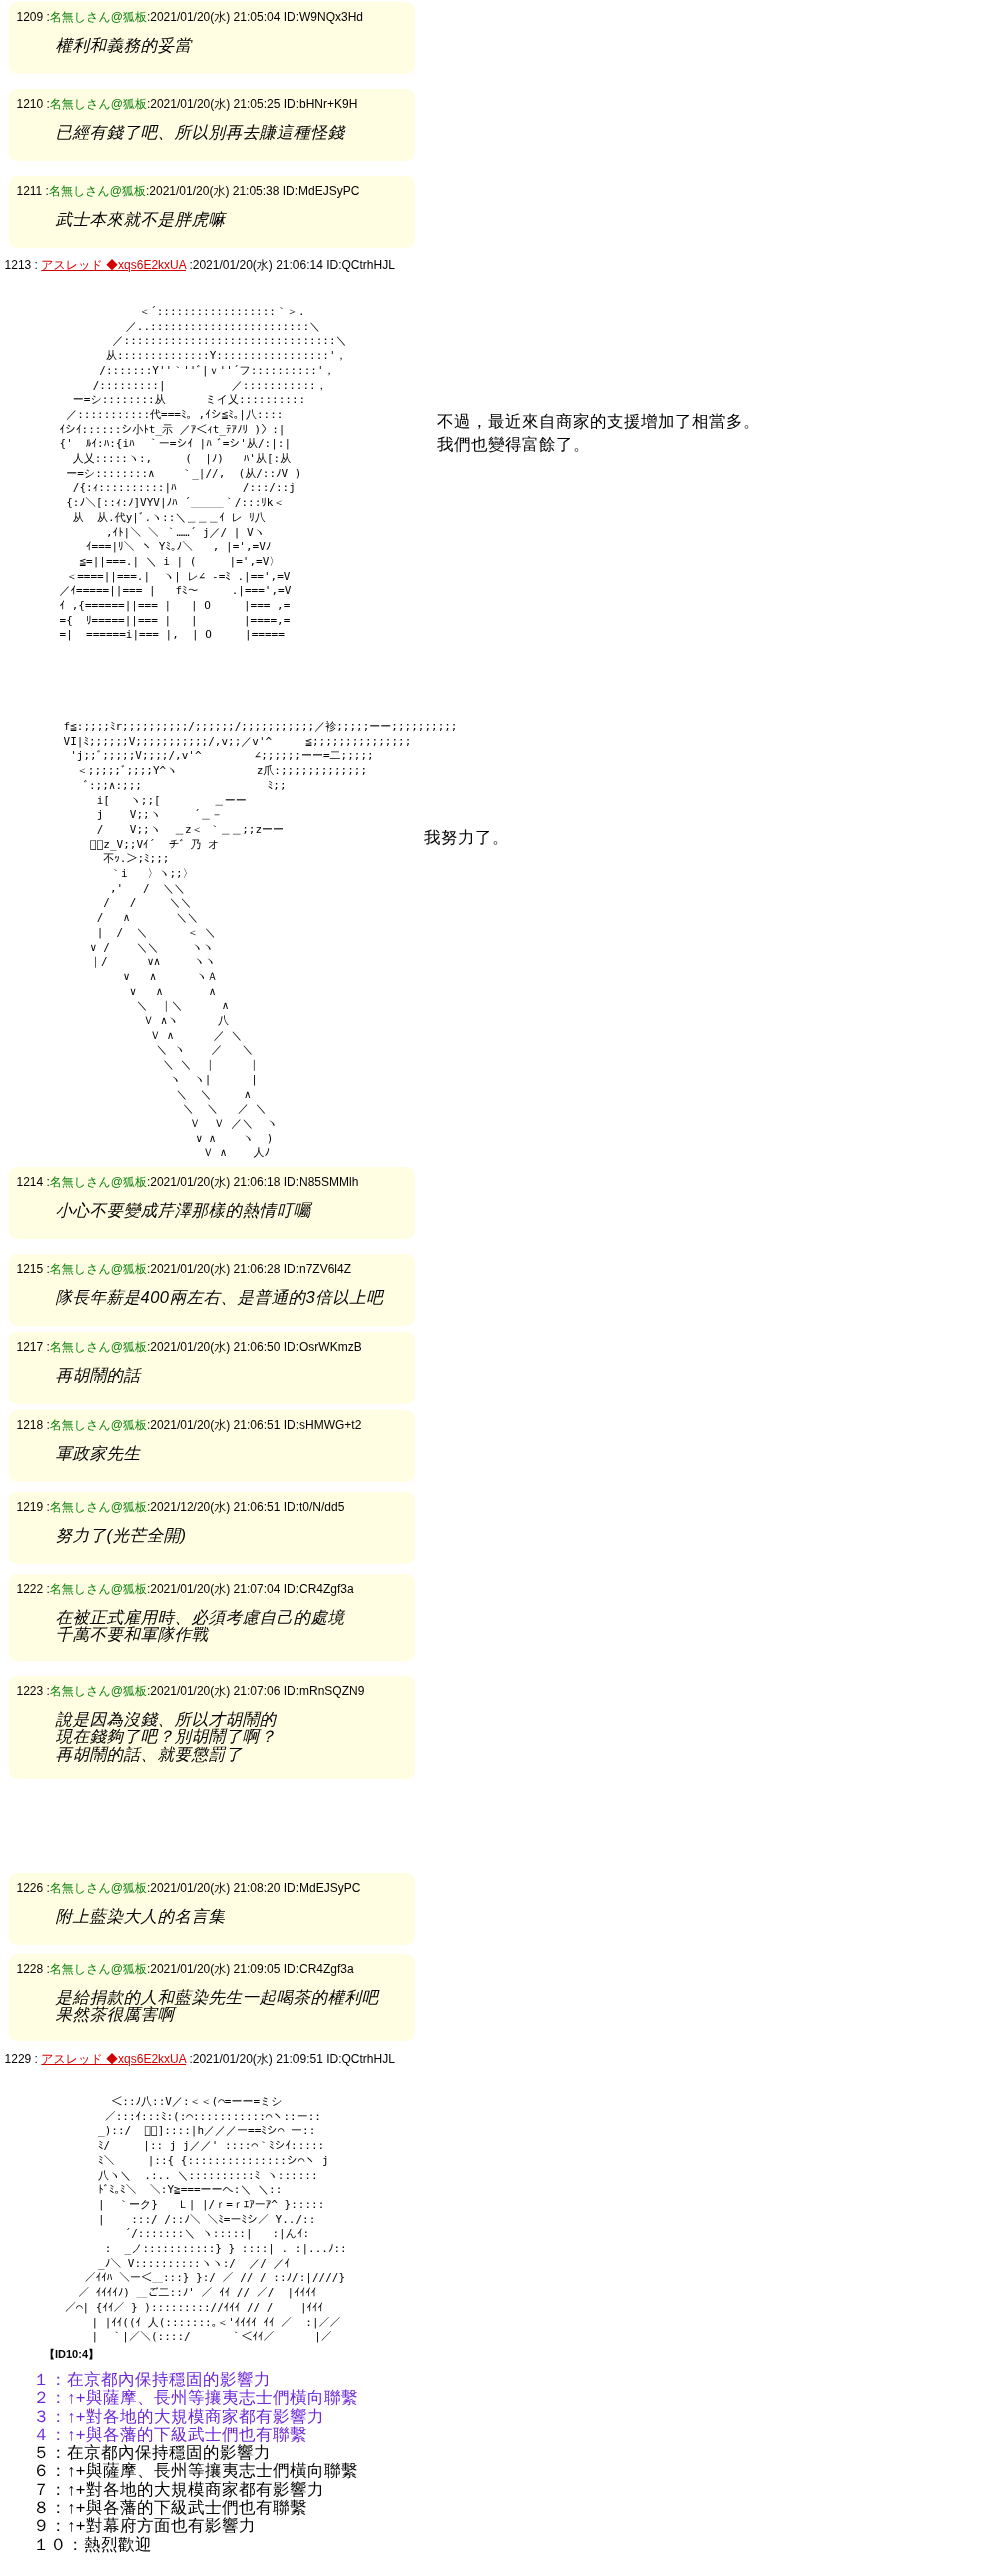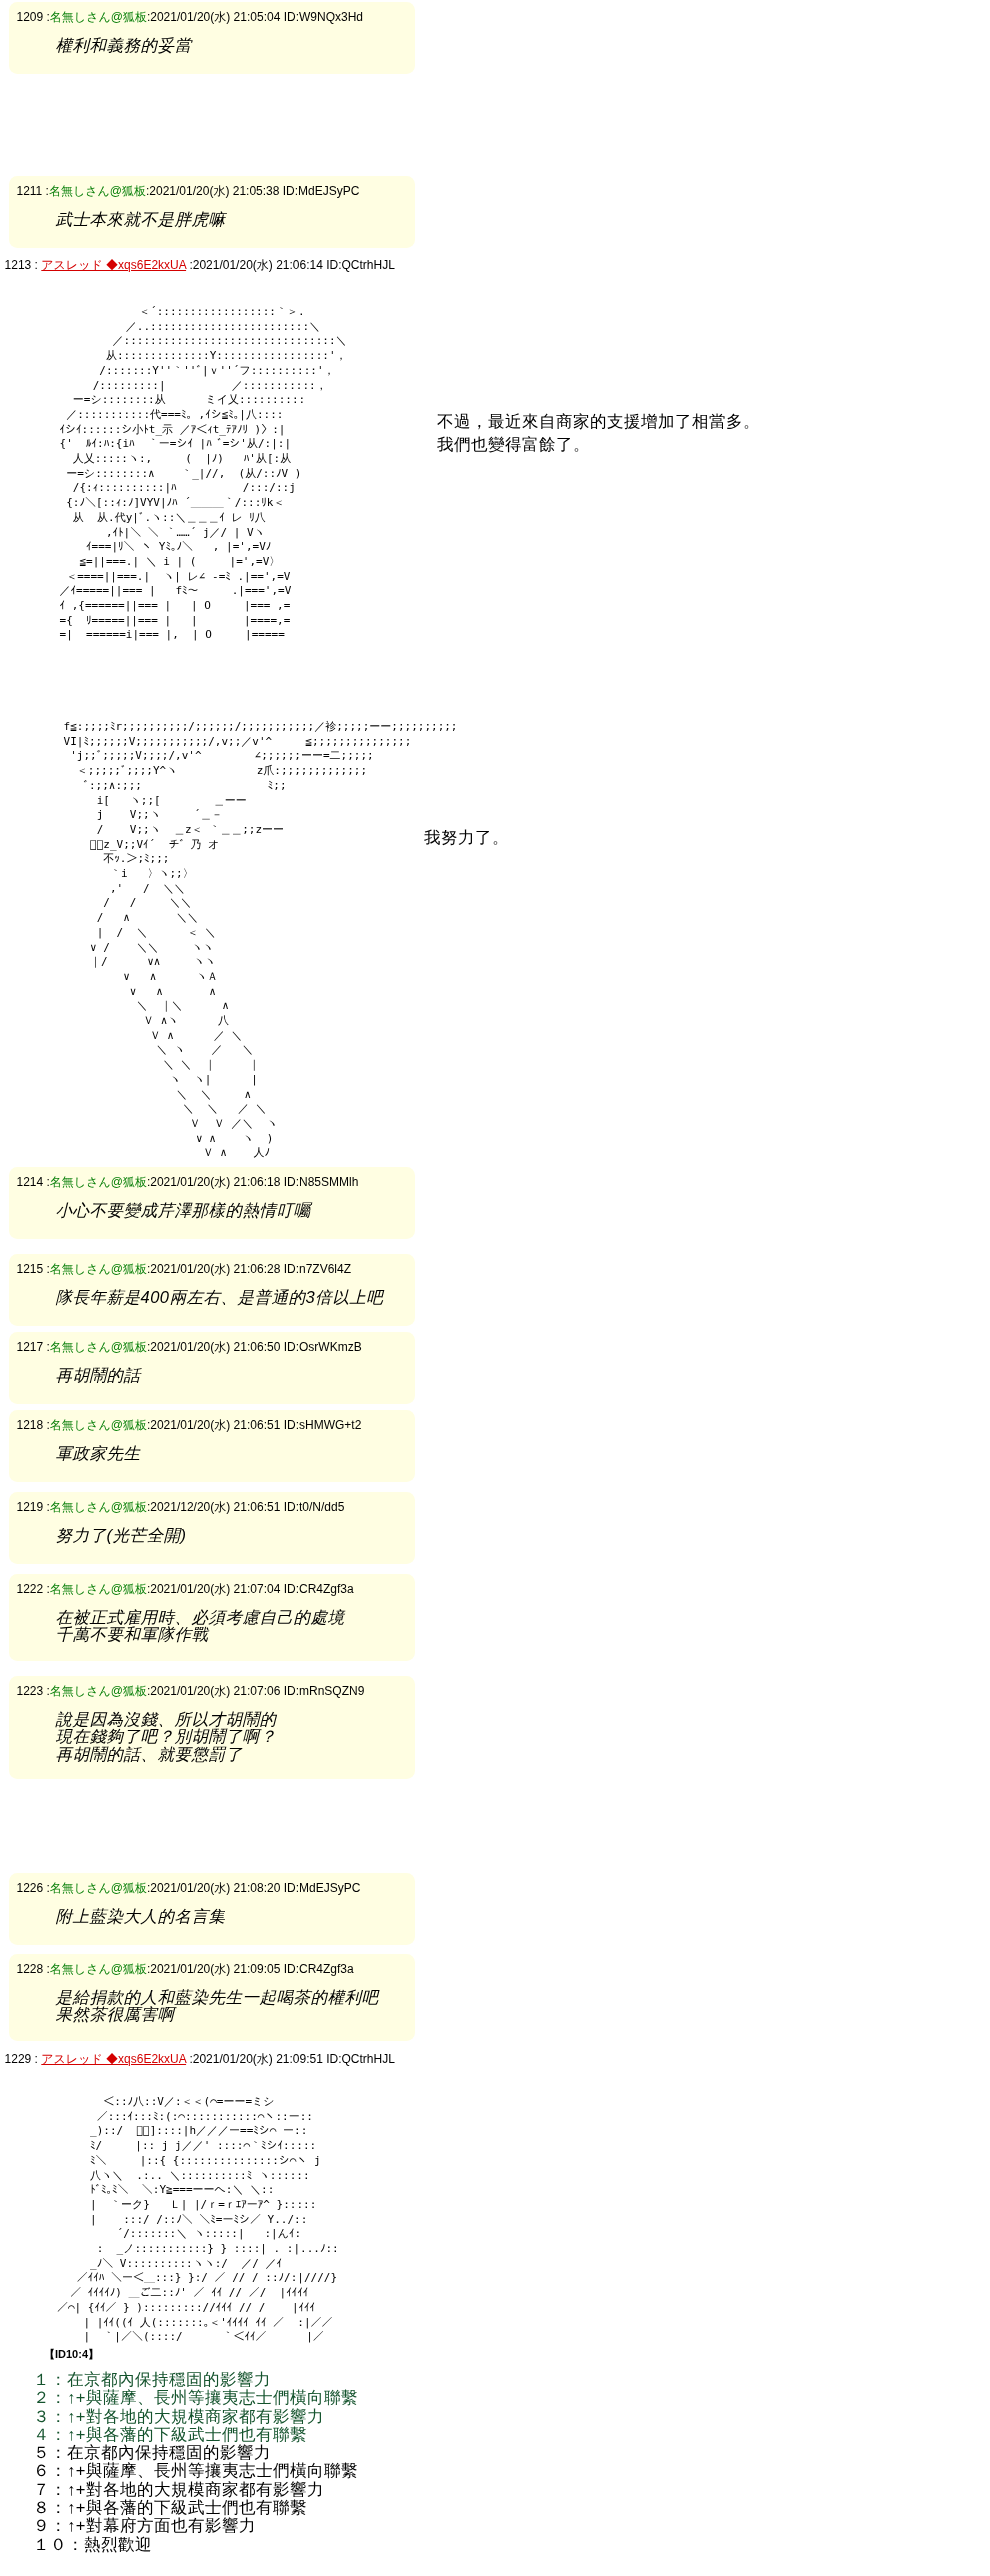--- a/index.html
+++ b/index.html
@@ -16,34 +16,40 @@
   
   .trip-ph{position:absolute;left:4.6px;font-size:12px;line-height:14.7px;white-space:nowrap;}
   
   .aa{position:absolute;margin:0;font-family:"DejaVu Sans Mono",monospace;
       font-size:11px;line-height:14.7px;white-space:pre;color:#000;}
   
   .speech{position:absolute;font-size:16.5px;line-height:18.3px;white-space:nowrap;letter-spacing:0.5px;}
   
   .roll-head{position:absolute;left:44px;top:2347px;font-size:11px;font-weight:bold;}
   .roll{position:absolute;left:33px;top:2370px;font-size:16.5px;line-height:18.3px;letter-spacing:0.5px;}
-  .roll .red{color:#14532d;}
+  .roll .red{color:#6d28d9;}
 </style>
 </head>
 <body>
 
 <div class="page">
 
   <div class="box hgt1" style="top:1.8px">
     <div class="ph"><span>1209 :</span><span class="g">名無しさん@狐板</span><span>:2021/01/20(水) 21:05:04 ID:W9NQx3Hd</span></div>
     <div class="pb">
         <div>權利和義務的妥當</div>
       </div>
   </div>
 
+  <div class="box hgt1" style="top:89px">
+    <div class="ph"><span>1210 :</span><span class="g">名無しさん@狐板</span><span>:2021/01/20(水) 21:05:25 ID:bHNr+K9H</span></div>
+    <div class="pb">
+        <div>已經有錢了吧、所以別再去賺這種怪錢</div>
+      </div>
+  </div>
 
   <div class="box hgt1" style="top:176px">
     <div class="ph"><span>1211 :</span><span class="g">名無しさん@狐板</span><span>:2021/01/20(水) 21:05:38 ID:MdEJSyPC</span></div>
     <div class="pb">
         <div>武士本來就不是胖虎嘛</div>
       </div>
   </div>
 
   <div class="trip-ph" style="top:258px"><span>1213 : </span><span class="r">アスレッド ◆xqs6E2kxUA</span><span> :2021/01/20(水) 21:06:14 ID:QCtrhHJL</span></div>
 
@@ -168,21 +174,21 @@
   <div class="box hgt2" style="top:1954px">
     <div class="ph"><span>1228 :</span><span class="g">名無しさん@狐板</span><span>:2021/01/20(水) 21:09:05 ID:CR4Zgf3a</span></div>
     <div class="pb">
         <div>是給捐款的人和藍染先生一起喝茶的權利吧</div>
         <div>果然茶很厲害啊</div>
       </div>
   </div>
 
   <div class="trip-ph" style="top:2052px"><span>1229 : </span><span class="r">アスレッド ◆xqs6E2kxUA</span><span> :2021/01/20(水) 21:09:51 ID:QCtrhHJL</span></div>
 
-  <pre class="aa" style="left:57px;top:2095px">       ＜::ﾉ八::V／:＜＜(⌒=ーー=ミシ
+  <pre class="aa" style="left:65px;top:2095px">       ＜::ﾉ八::V／:＜＜(⌒=ーー=ミシ
       ／:::ｲ:::ﾐ:(:⌒:::::::::::⌒ヽ::ー::
      _)::/  ｀ﾞ]::::|h／／／ー==ﾐシ⌒ ー::
      ﾐ/     |:: j j／／' ::::⌒｀ﾐシｲ:::::
      ﾐ＼     |::{ {:::::::::::::::シ⌒ヽ j
      八ヽ＼  .:.. ＼::::::::::ﾐ ヽ::::::
      ﾄﾞﾐ｡ﾐ＼  ＼:Y≧===ーーヘ:＼ ＼::
      |  ｀ーク}   Ｌ| |/ｒ=ｒｴｱーｱ^ }:::::
      |    :::/ /::ﾉ＼ ＼ﾐ=ーﾐシ／ Y../::
          ´/:::::::＼ ヽ:::::|   :|んｲ:
       :  _ノ:::::::::::} } ::::| . :|...ﾉ::

